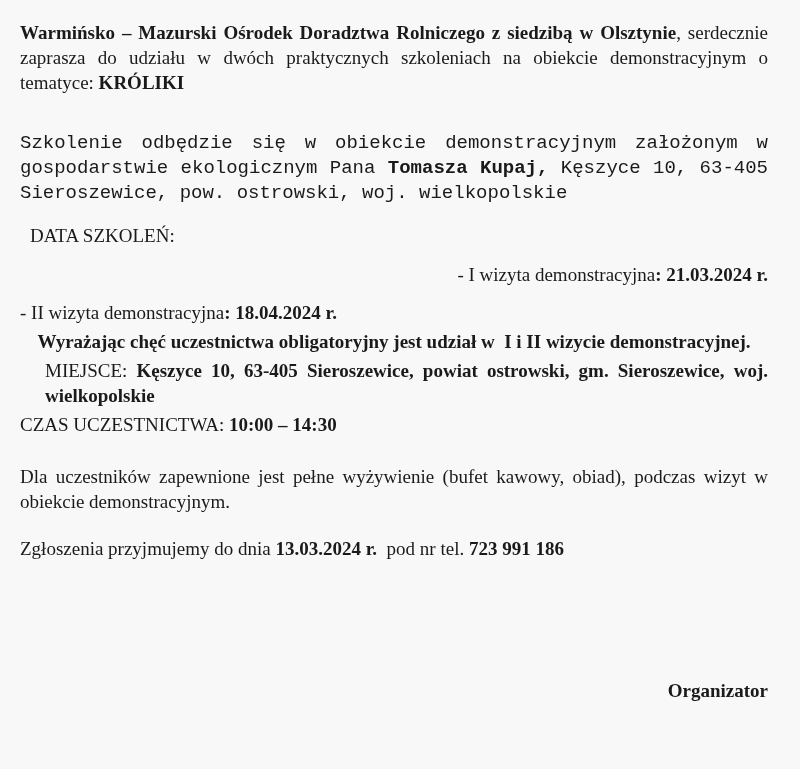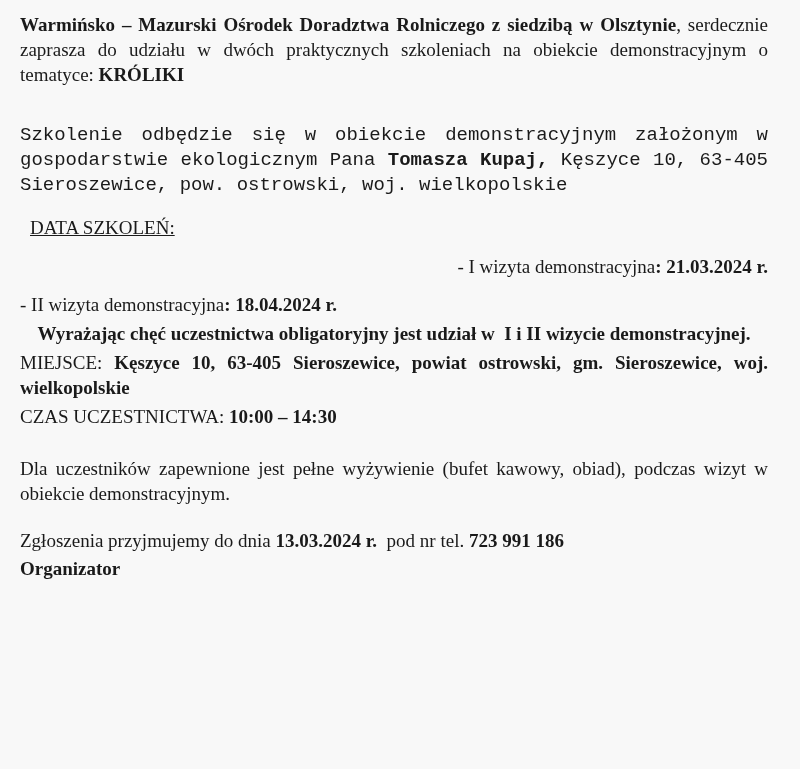--- a/index.html
+++ b/index.html
@@ -20,33 +20,33 @@
     box-sizing: border-box;
     width: 800px;
     height: 769px;
     padding: 12px 32px 0 20px;
   }
   p {
     margin: 0;
     text-align: justify;
   }
   b, .b { font-weight: bold; }
-  .intro        { margin-top: 0; }
+  .intro        { margin-top: 8px; }
   .training     { margin-top: 36px; font-family: Liberation Mono, monospace; }
   .dates-heading{ margin-top: 17px; padding-left: 10px; text-align: left; }
-  .dates-heading span { text-decoration: underline; }
+  .dates-heading span { }
   .visit1       { margin-top: 14px; text-align: right; }
   .visit2       { margin-top: 13px;  text-align: left; }
   .obligation   { margin-top: 4px;  font-weight: bold; text-align: center; }
-  .place        { margin-top: 4px; }
+  .place        { margin-top: 4px; margin-left: 25px; }
   .time         { margin-top: 4px;  text-align: left; font-family: Liberation Serif, serif; }
   .catering     { margin-top: 27px; }
   .certificate  { margin-top: 4px; }
   .registration { margin-top: 22px; text-align: left; }
-  .signature    { font-weight: bold; line-height: 31px; }
+  .signature    { margin-top: 114px; text-align: right; font-weight: bold; line-height: 31px; }
 </style>
 </head>
 <body>
 
 <div class="doc">
 
   <p class="intro"><b>Warmińsko – Mazurski Ośrodek Doradztwa Rolniczego z siedzibą w Olsztynie</b><span>, serdecznie zaprasza do udziału w dwóch praktycznych szkoleniach na obiekcie demonstracyjnym o tematyce: </span><b>KRÓLIKI</b></p>
 
   <p class="training"><span>Szkolenie odbędzie się w obiekcie demonstracyjnym założonym w gospodarstwie ekologicznym Pana </span><b>Tomasza Kupaj,</b><span> Kęszyce 10, 63-405 Sieroszewice, pow. ostrowski, woj. wielkopolskie</span></p>
 

